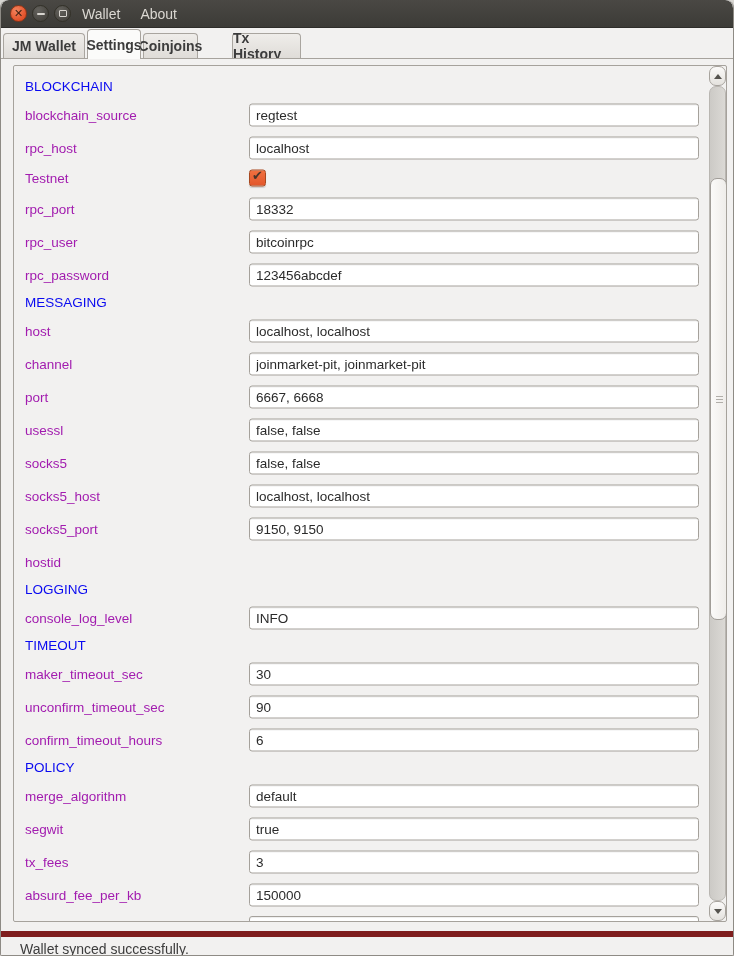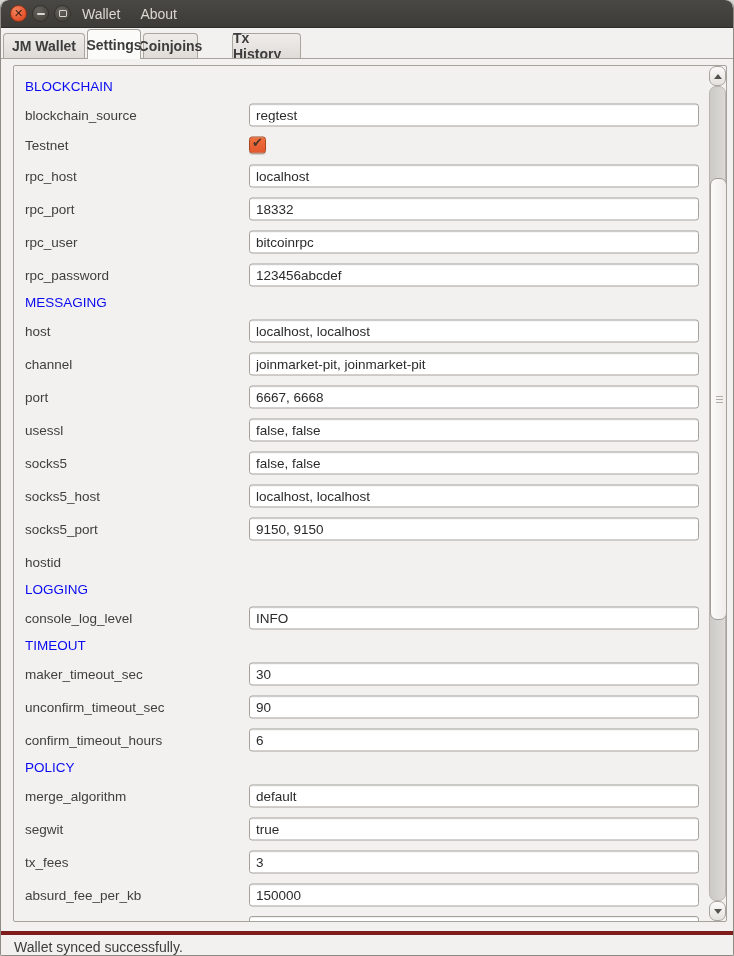--- a/index.html
+++ b/index.html
@@ -70,21 +70,21 @@
     position:absolute; left:12px; top:6px; width:714px; height:857px;
     border:1px solid #a6a29c; border-radius:2px;
     background:#f2f1f0; overflow:hidden;
   }
   .form { position:absolute; left:0; top:0; width:695px; padding-top:9px; }
   .section-header { height:23px; line-height:23px; padding-left:11px;
     font-size:13.5px; color:#0a0af0; }
   .row { position:relative; height:33px; }
   .row.check { height:28px; }
   .row-label { position:absolute; left:11px; top:50%; transform:translateY(-50%);
-    font-size:13.5px; color:#404040; }
+    font-size:13.5px; color:#a21caf; }
   .field-input {
     position:absolute; left:235px; top:50%; transform:translateY(-50%);
     width:450px; height:23px;
     border:1px solid #a5a19b; border-radius:3px; background:#ffffff;
     box-shadow:inset 0 1px 1px rgba(0,0,0,0.07);
     font-family:"Liberation Sans","DejaVu Sans",sans-serif;
     font-size:13.5px; color:#2b2b2b; padding:0 6px; outline:none;
   }
   .row.partial .field-input { top:5px; transform:none; }
   .checkbox {
@@ -117,22 +117,22 @@
     position:absolute; left:0; top:91px; width:17px; height:442px;
     background:linear-gradient(to right,#fbfaf9,#efedea);
     border:1px solid #a19d98; border-radius:7px;
   }
   .sb-grip { position:absolute; left:5px; top:50%; width:7px; height:1px;
     background:#b1aea9; box-shadow:0 -3px 0 #b1aea9, 0 3px 0 #b1aea9; }
 
   
   .statusbar {
     position:absolute; left:0; top:931px; width:100%; height:25px;
-    background:#f2f1f0; border-top:4px solid #7f1d1d;
-    line-height:24px; padding-left:13px;
+    background:#f2f1f0; border-top:6px solid #7f1d1d;
+    line-height:24px; padding-left:19px;
     font-size:14px; color:#3c3c3c; z-index:4;
   }
 </style>
 </head>
 <body>
 
 <div class="window">
 
   <div class="titlebar">
     <div class="winbtn btn-close">
@@ -162,31 +162,31 @@
   </div>
 
   <div class="pane">
     <div class="scrollframe">
       <div class="form">
           <div class="section-header">BLOCKCHAIN</div>
           <div class="row">
             <div class="row-label">blockchain_source</div>
             <input class="field-input" value="regtest" style="">
           </div>
+          <div class="row">
+            <div class="row-label">rpc_host</div>
+            <input class="field-input" value="localhost" style="">
+          </div>
           <div class="row check">
             <div class="row-label">Testnet</div>
             <div class="checkbox">
               <span class="checkmark">✔</span>
             </div>
           </div>
           <div class="row">
-            <div class="row-label">rpc_host</div>
-            <input class="field-input" value="localhost" style="">
-          </div>
-          <div class="row">
             <div class="row-label">rpc_port</div>
             <input class="field-input" value="18332" style="">
           </div>
           <div class="row">
             <div class="row-label">rpc_user</div>
             <input class="field-input" value="bitcoinrpc" style="">
           </div>
           <div class="row">
             <div class="row-label">rpc_password</div>
             <input class="field-input" value="123456abcdef" style="">

